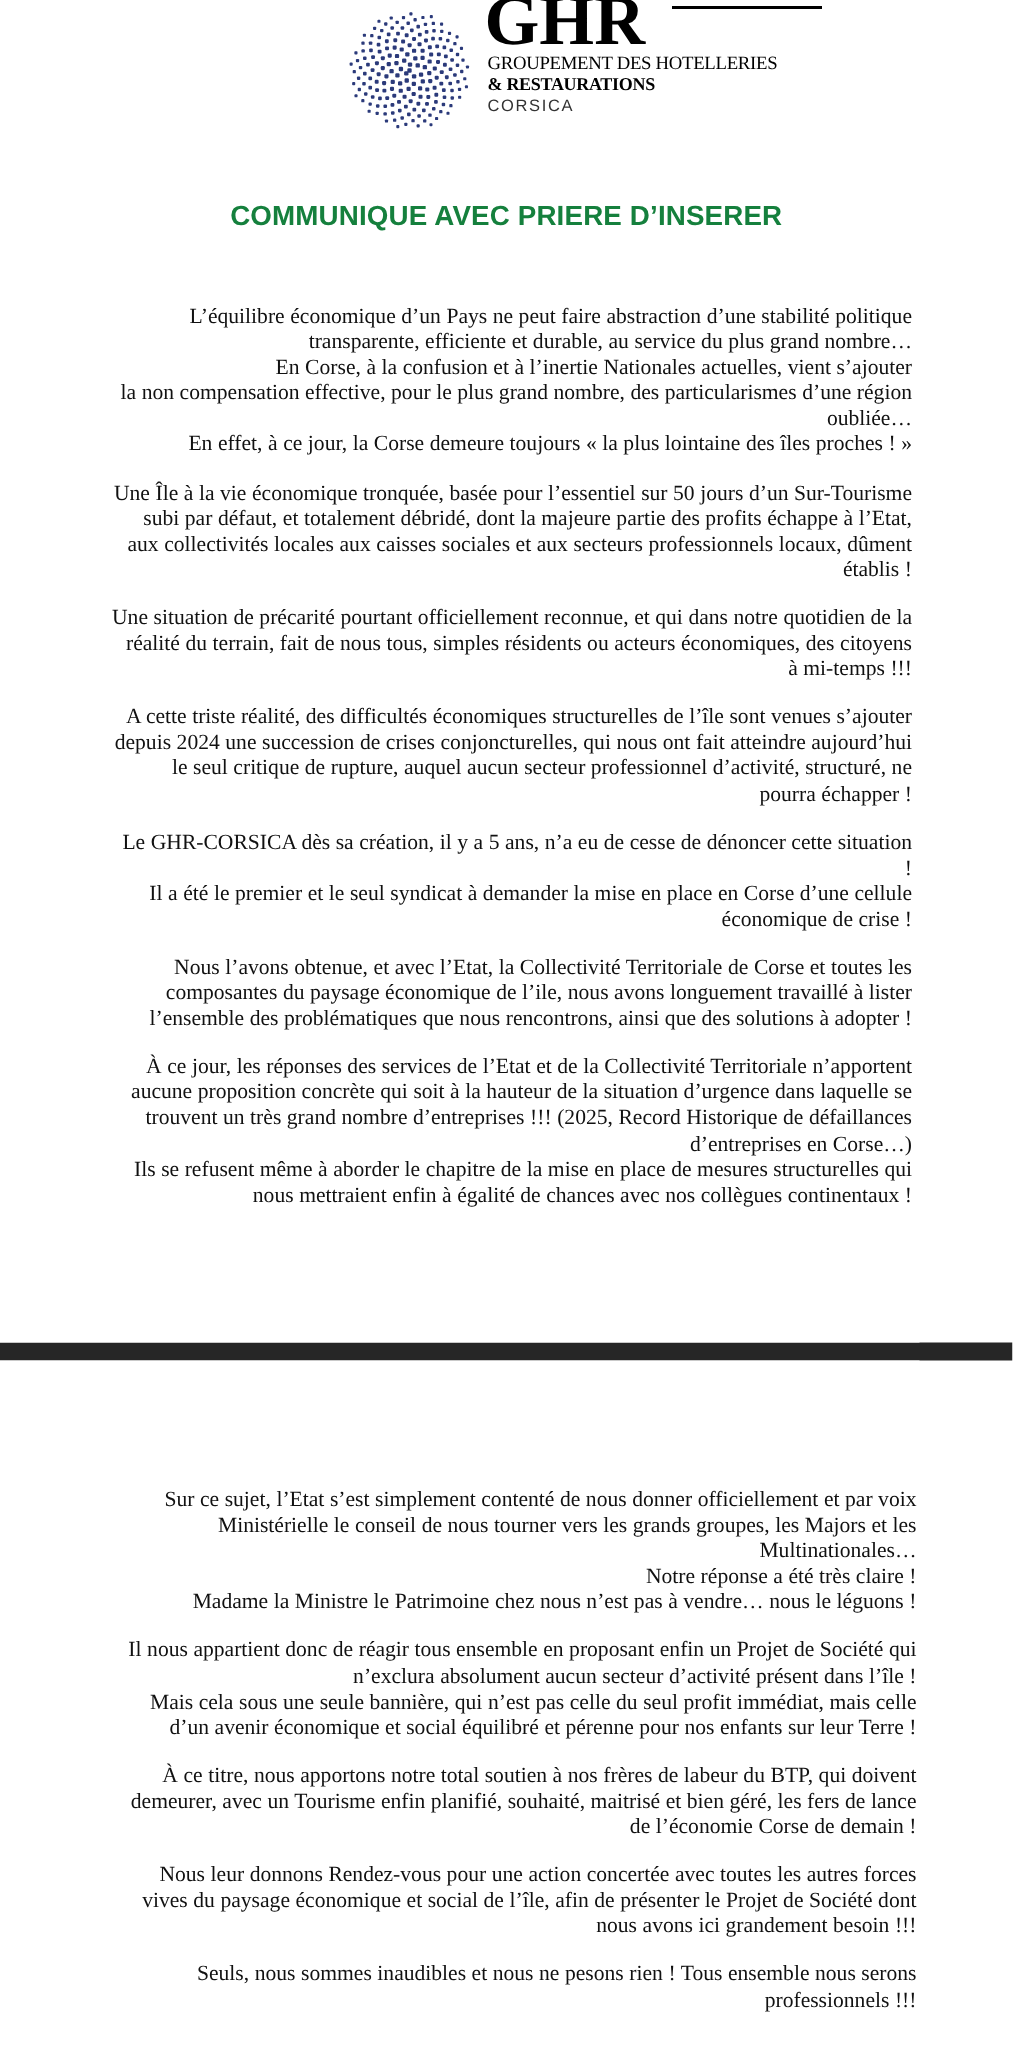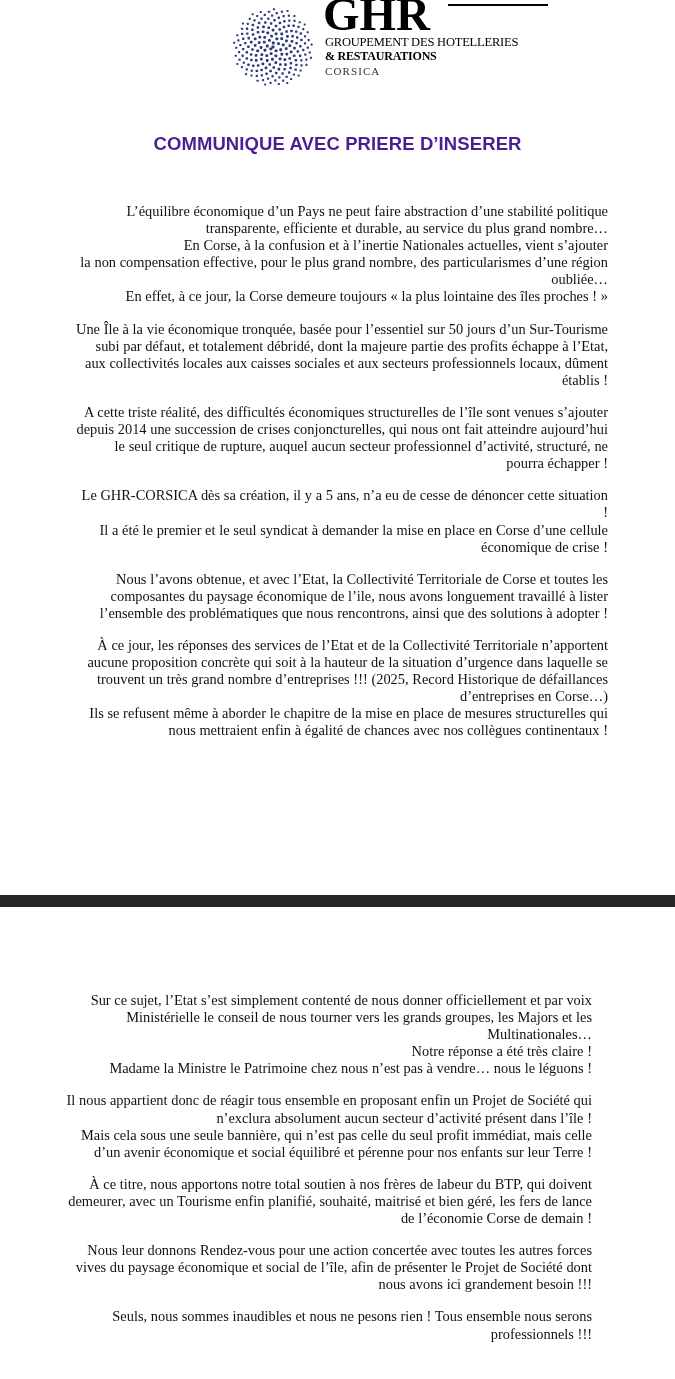--- a/index.html
+++ b/index.html
@@ -82,53 +82,53 @@
     font-size: 12px;
     letter-spacing: -0.2px;
     line-height: 13.5px;
     color: #000;
     white-space: nowrap;
   }
   .logo-sub3 {
     position: absolute;
     left: 290px;
     top: 65px;
-    font-family: Liberation Serif, serif;
+    font-family: Liberation Sans, sans-serif;
     font-weight: normal;
     font-size: 11px;
     letter-spacing: 1.1px;
     line-height: 12px;
     color: #333;
     white-space: nowrap;
   }
 
   
   .headline {
     position: absolute;
     left: 0;
     top: 133px;
     width: 675px;
     text-align: center;
     font-family: "Liberation Sans", "DejaVu Sans", sans-serif;
     font-weight: bold;
     font-size: 18.5px;
     letter-spacing: 0.1px;
-    color: #4c1d95;
+    color: #15803d;
   }
 
   
   .body-block {
     position: absolute;
     left: 74px;
     top: 203px;
     width: 534px;
   }
   .body-block-2 {
     position: absolute;
-    left: 58px;
+    left: 77px;
     top: 85px;
     width: 534px;
   }
   p.para {
     margin: 0 0 15px 0;
     font-family: "Liberation Serif", "DejaVu Serif", serif;
     font-size: 14.4px;
     line-height: 17.1px;
     text-align: right;
     color: #111;
@@ -356,21 +356,22 @@
   </div>
 
   <div class="headline">COMMUNIQUE AVEC PRIERE D’INSERER</div>
 
   <div class="body-block">
     <p class="para">L’équilibre économique d’un Pays ne peut faire abstraction d’une stabilité politique transparente, efficiente et durable, au service du plus grand nombre…
 En Corse, à la confusion et à l’inertie Nationales actuelles, vient s’ajouter
 la non compensation effective, pour le plus grand nombre, des particularismes d’une région oubliée…
 En effet, à ce jour, la Corse demeure toujours «  la plus lointaine des îles proches ! »</p>
     <p class="para">Une Île à la vie économique tronquée, basée pour l’essentiel sur 50 jours d’un Sur-Tourisme subi par défaut, et totalement débridé, dont la majeure partie des profits échappe à l’Etat, aux collectivités locales aux caisses sociales et aux secteurs professionnels locaux, dûment établis !</p>
-    <p class="para">A cette triste réalité, des difficultés économiques structurelles de l’île sont venues s’ajouter depuis 2014 une succession de crises conjoncturelles, qui nous ont fait atteindre aujourd’hui le seul critique de rupture, auquel aucun secteur professionnel d’activité, structuré, ne pourra échapper !</p>
+    <p class="para">Une situation de précarité pourtant officiellement reconnue, et qui dans notre quotidien de la réalité du terrain, fait de nous tous, simples résidents ou acteurs économiques, des citoyens à mi-temps !!!</p>
+    <p class="para">A cette triste réalité, des difficultés économiques structurelles de l’île sont venues s’ajouter depuis 2024 une succession de crises conjoncturelles, qui nous ont fait atteindre aujourd’hui le seul critique de rupture, auquel aucun secteur professionnel d’activité, structuré, ne pourra échapper !</p>
     <p class="para">Le GHR-CORSICA dès sa création, il y a 5 ans, n’a eu de cesse de dénoncer cette situation !
 Il a été le premier et le seul syndicat à demander la mise en place en Corse d’une cellule économique de crise !</p>
     <p class="para">Nous l’avons obtenue, et avec l’Etat, la Collectivité Territoriale de Corse et toutes les composantes du paysage économique de l’ile, nous avons longuement travaillé à lister l’ensemble des problématiques que nous rencontrons, ainsi que des solutions à adopter !</p>
     <p class="para">À ce jour, les réponses des services de l’Etat et de la Collectivité Territoriale n’apportent aucune proposition concrète qui soit à la hauteur de la situation d’urgence dans laquelle se trouvent un très grand nombre d’entreprises !!!  (2025, Record Historique de défaillances d’entreprises en Corse…)
 Ils se refusent même à aborder le chapitre de la mise en place de mesures structurelles qui nous mettraient enfin à égalité de chances avec nos collègues continentaux !</p>
   </div>
 
 </div>
 
 <div class="page-divider"></div>

